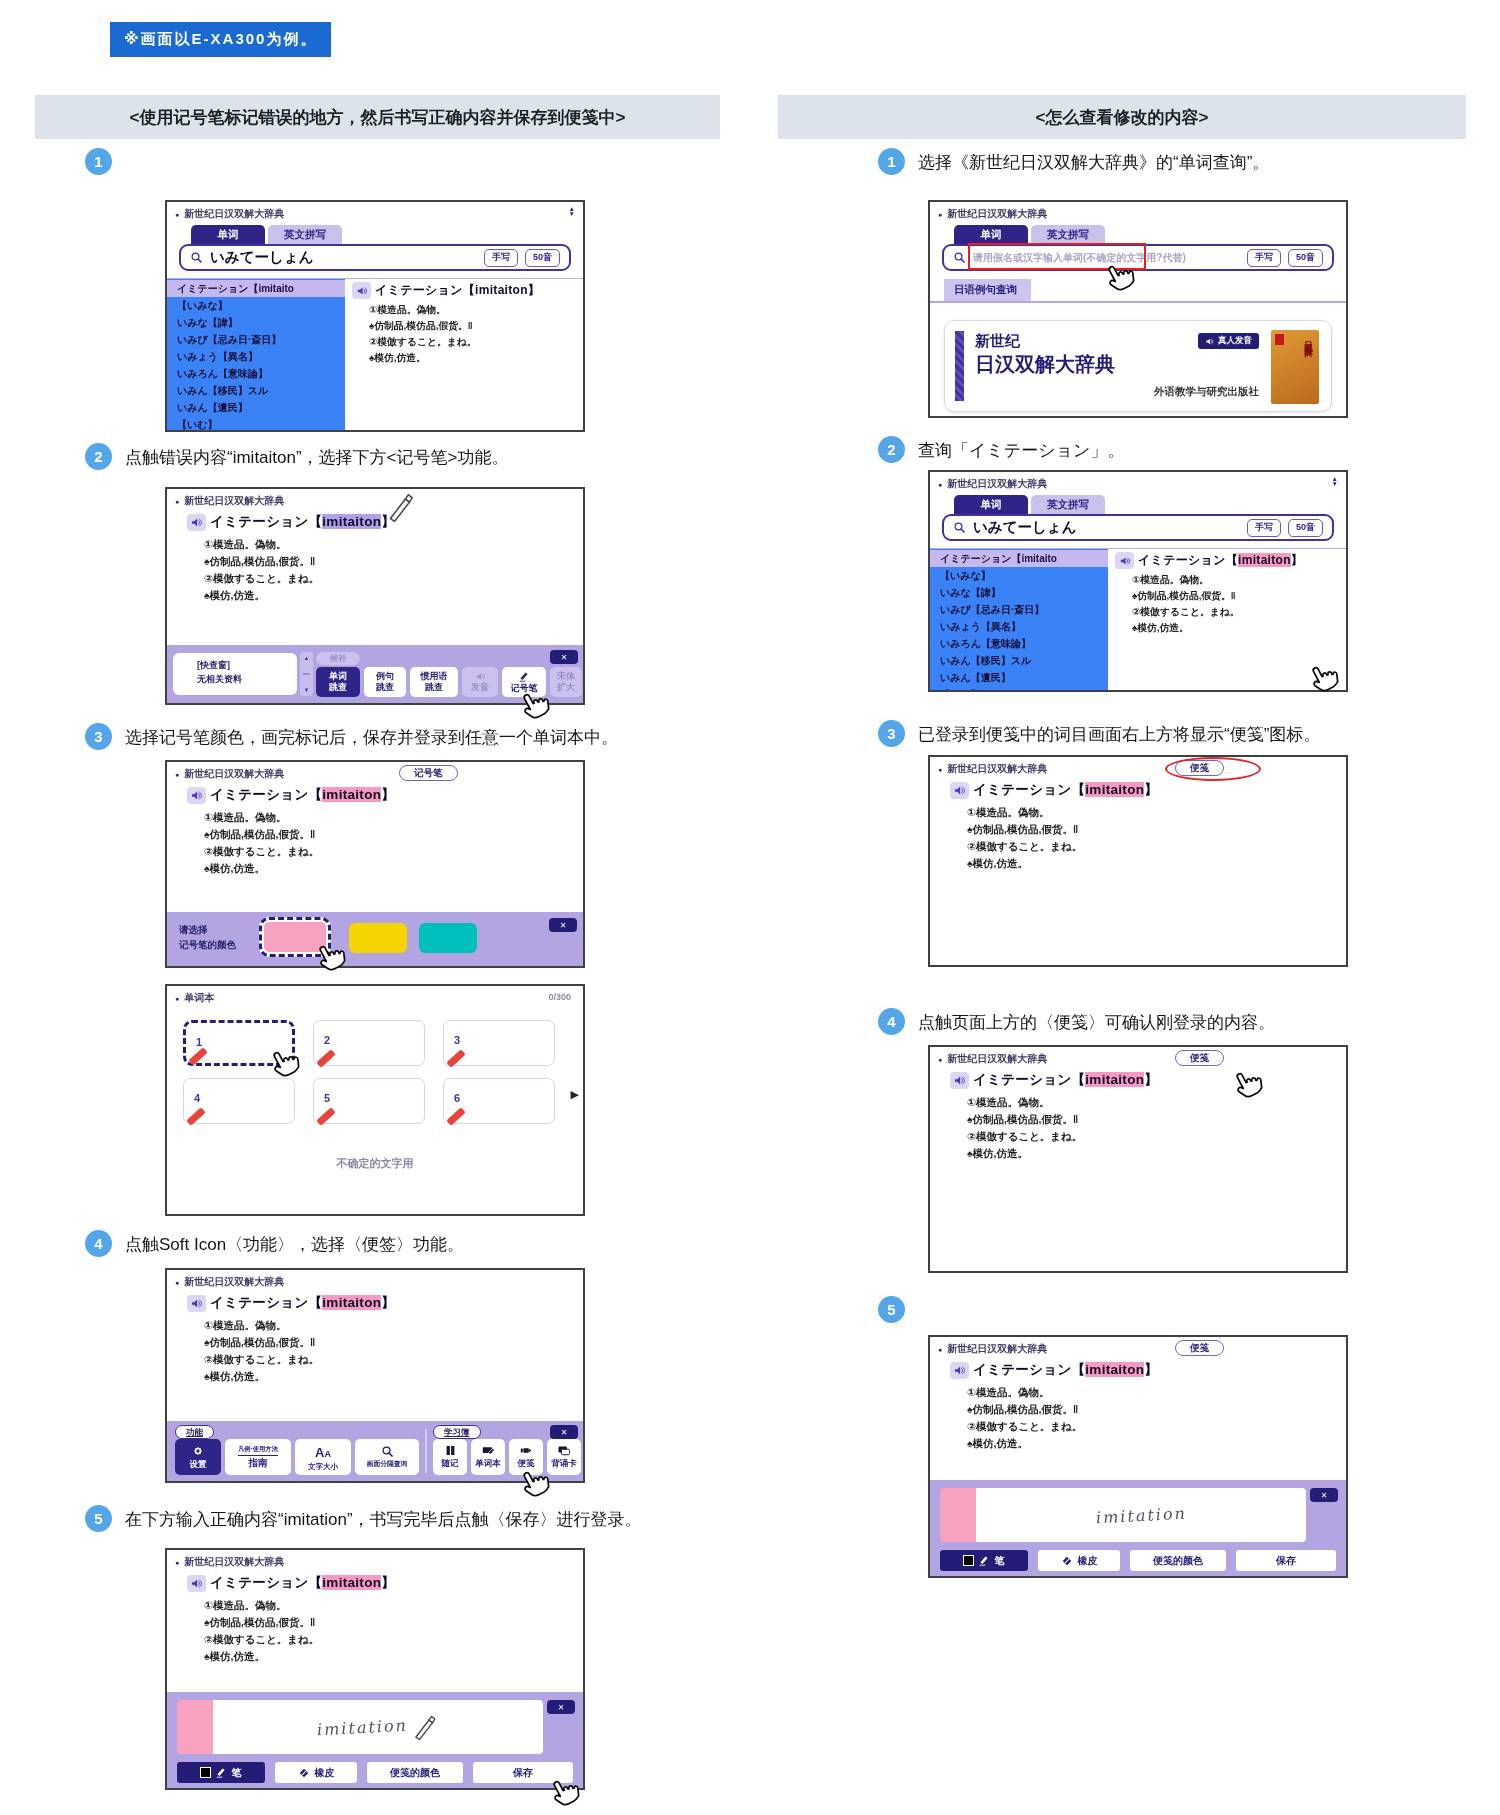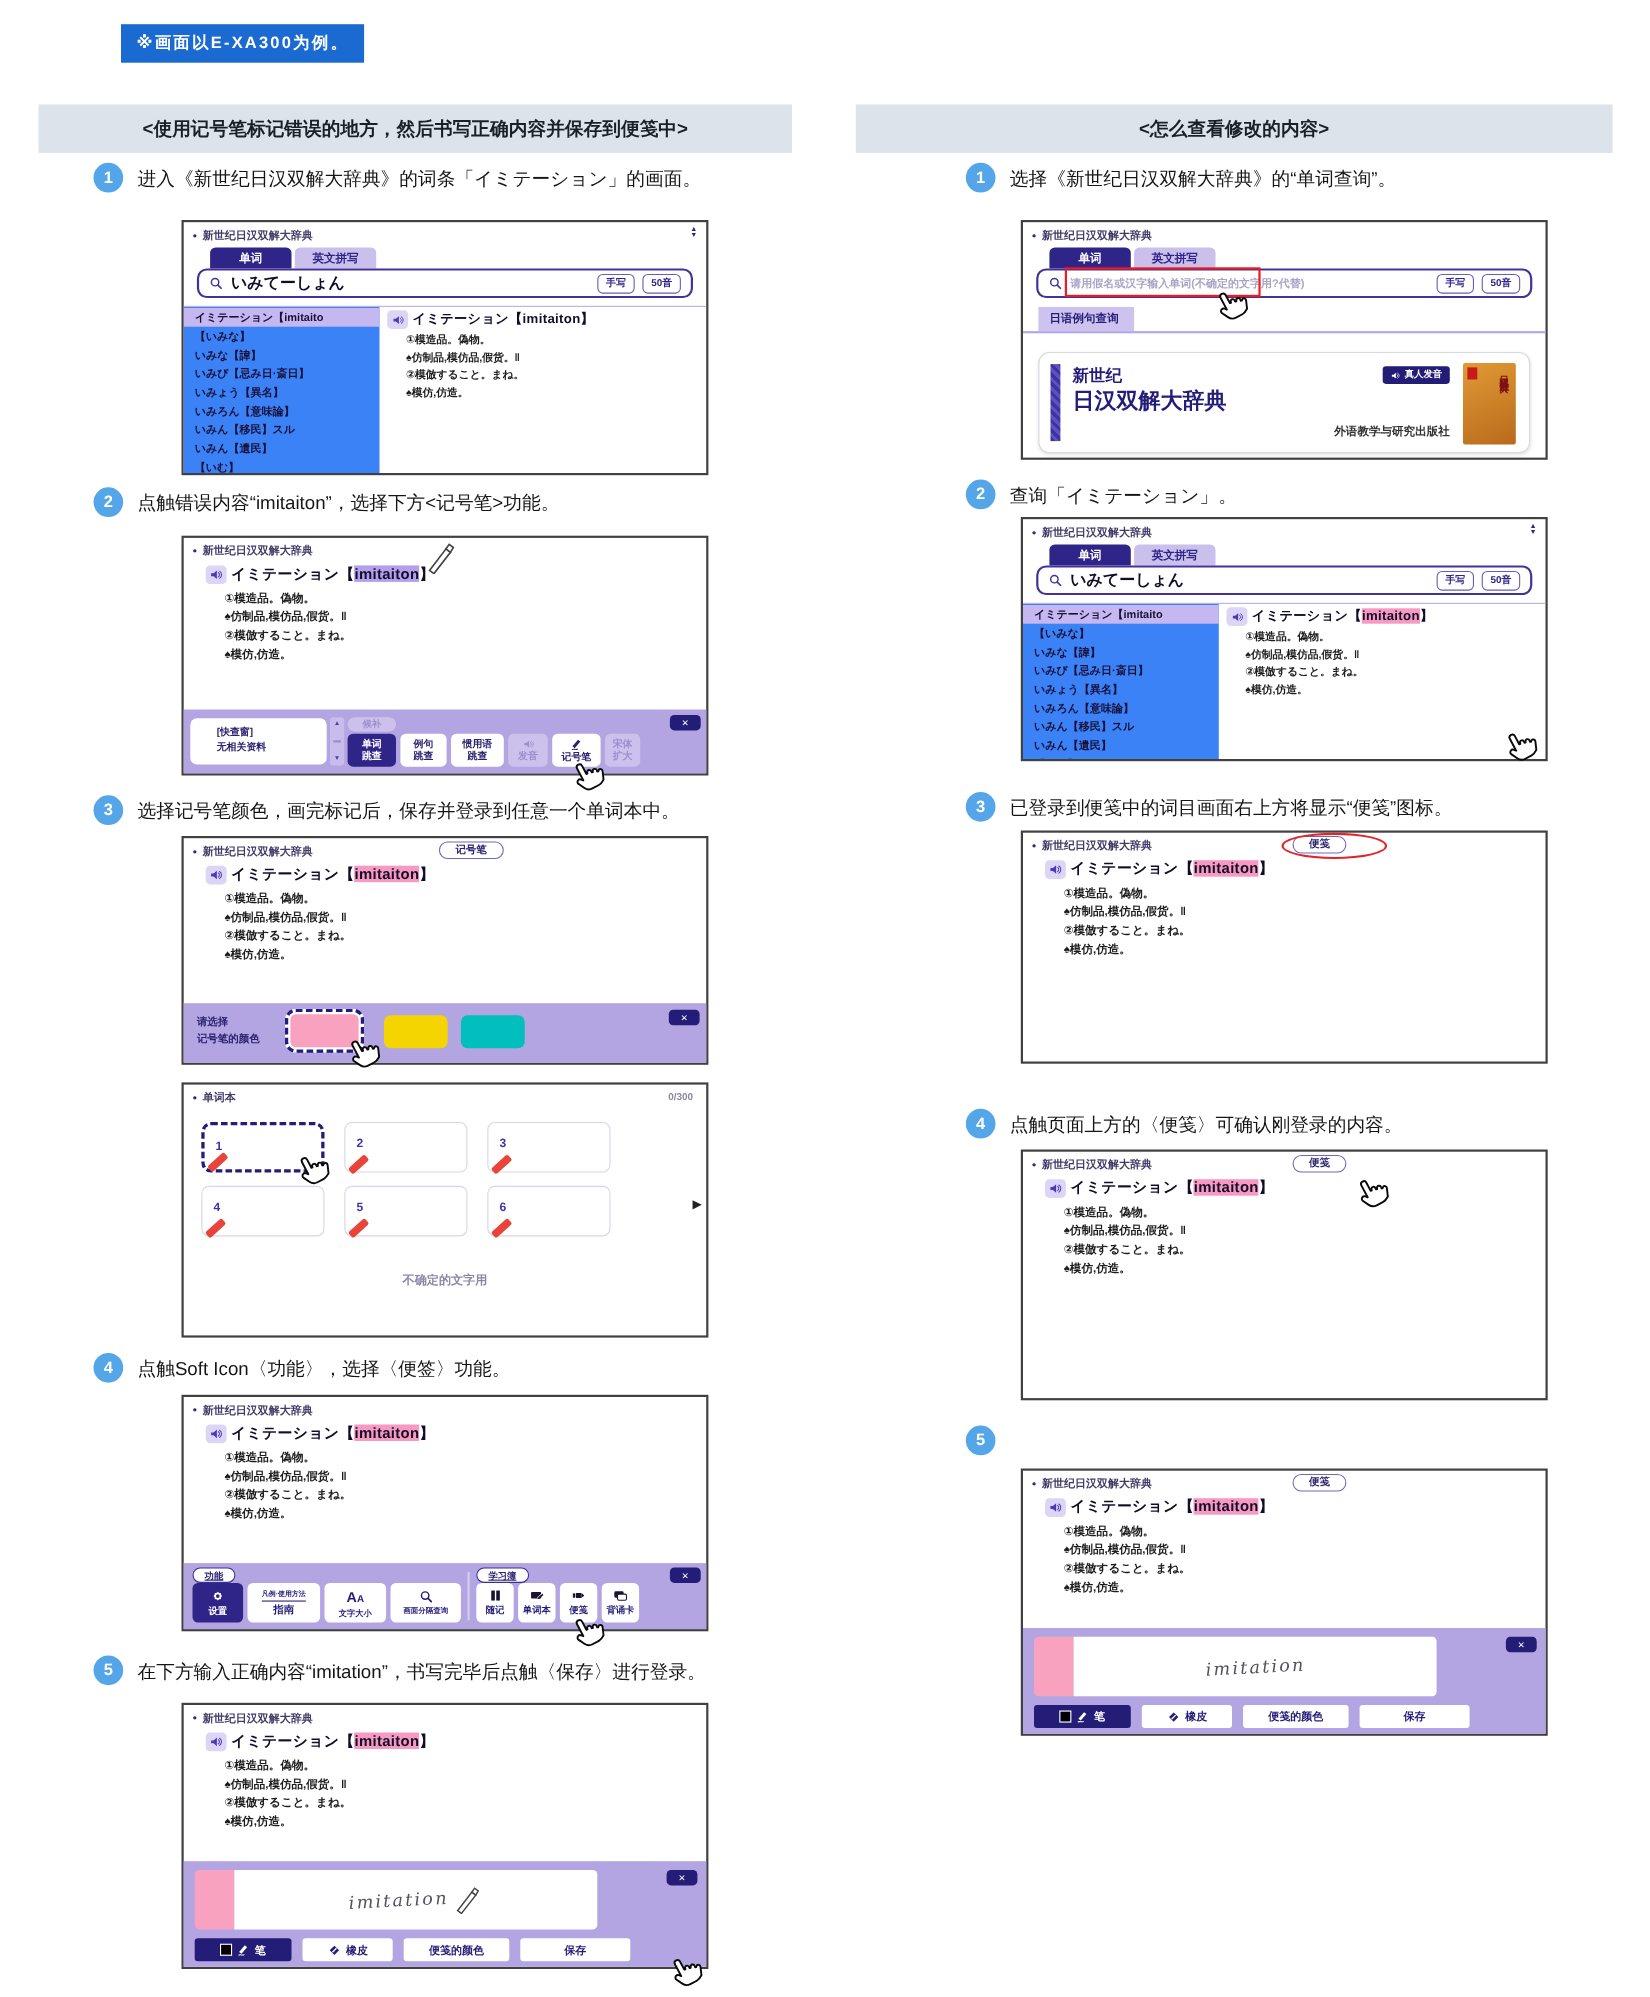--- a/index.html
+++ b/index.html
@@ -13,21 +13,21 @@
   .sec-head { position:absolute; top:95px; height:44px; background:#DCE3EB; color:#1B2026;
     font-size:17px; font-weight:700; display:flex; align-items:center; justify-content:center; }
   #lhead { left:35px; width:685px; }
   #rhead { left:778px; width:688px; }
 
   .step { position:absolute; display:flex; gap:13px; align-items:flex-start; }
   .stepnum { width:27px; height:27px; border-radius:50%; background:#55A6E9; color:#fff;
     font-size:15px; font-weight:700; display:flex; align-items:center; justify-content:center; flex:none; }
   .stepcap { font-size:17px; color:#151515; padding-top:3px; font-weight:500; white-space:nowrap; }
 
-  .shot { position:absolute; width:479px; background:#fff; border:2px solid #414141; }
+  .shot { position:absolute; width:420px; background:#fff; border:2px solid #414141; }
   .shot.col { display:flex; flex-direction:column; }
 
   .shead { display:flex; align-items:center; gap:5px; padding:5px 8px 2px 8px;
     font-size:10px; font-weight:700; color:#403A66; position:relative; }
   .shead .dot { font-size:7px; color:#2F2488; }
   .updown { position:absolute; right:8px; top:4px; display:flex; flex-direction:column;
     line-height:0.8; font-size:6.5px; color:#2F2488; }
   .badge { position:absolute; top:3px; border:1.5px solid #7166BD; border-radius:9px; background:#fff;
     color:#2A2370; font-size:9.5px; font-weight:700; height:16px; line-height:14px; padding:0 14px; }
   .redellipse { position:absolute; left:-11px; top:-4px; width:96px; height:24px;
@@ -203,21 +203,20 @@
 </svg>
 
 <div class="page">
 
   <div class="model-badge">※画面以E-XA300为例。</div>
   <div class="sec-head" id="lhead">&lt;使用记号笔标记错误的地方，然后书写正确内容并保存到便笺中&gt;</div>
   <div class="sec-head" id="rhead">&lt;怎么查看修改的内容&gt;</div>
 
   <div class="step" style="left:85px;top:148px">
     <div class="stepnum">1</div>
-    <div class="stepcap">进入《新世纪日汉双解大辞典》的词条「イミテーション」的画面。</div>
   </div>
   <div class="step" style="left:85px;top:443px">
     <div class="stepnum">2</div>
     <div class="stepcap">点触错误内容“imitaiton”，选择下方&lt;记号笔&gt;功能。</div>
   </div>
   <div class="step" style="left:85px;top:723px">
     <div class="stepnum">3</div>
     <div class="stepcap">选择记号笔颜色，画完标记后，保存并登录到任意一个单词本中。</div>
   </div>
   <div class="step" style="left:85px;top:1230px">

